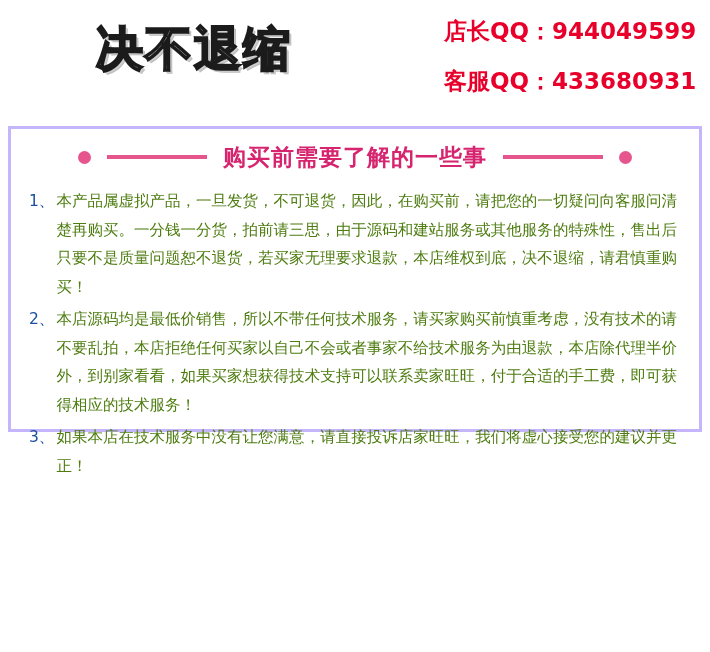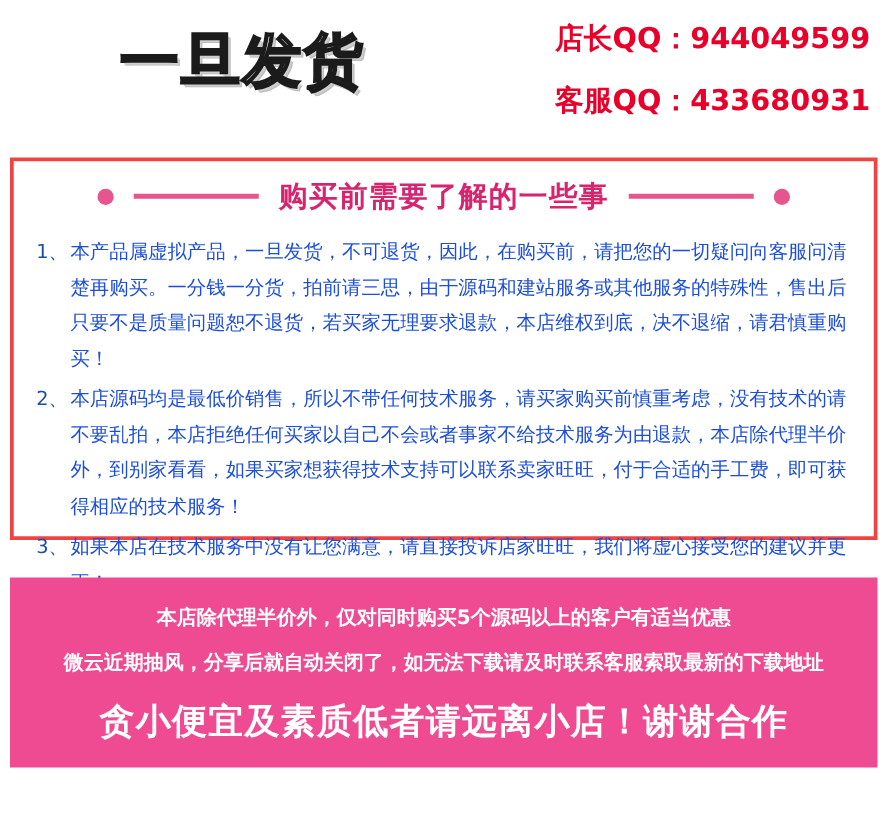--- a/index.html
+++ b/index.html
@@ -61,21 +61,21 @@
     white-space: nowrap;
   }
 
   
   .notice-box {
     position: absolute;
     left: 8px;
     top: 126px;
     width: 694px;
     height: 306px;
-    border: 3px solid #ef4444;
+    border: 3px solid #c4b5fd;
     box-sizing: border-box;
     background: #ffffff;
   }
   .notice-title-wrap {
     position: relative;
     height: 56px;
     display: flex;
     align-items: center;
     justify-content: center;
     gap: 16px;
@@ -118,21 +118,21 @@
     padding-right: 2px;
     white-space: nowrap;
     font-size: 15.5px;
     line-height: 28.5px;
   }
   .item-text {
     flex: 1 1 auto;
     text-align: justify;
     font-size: 15.5px;
     line-height: 28.5px;
-    color: #1d4ed8;
+    color: #4d7c0f;
   }
 
   
   .banner {
     position: absolute;
     left: 8px;
     top: 462px;
     width: 694px;
     height: 152px;
     background: #ef4b92;
@@ -158,21 +158,21 @@
     line-height: 46px;
     white-space: nowrap;
   }
 </style>
 </head>
 <body>
 
 <div class="page">
 
   <div class="header">
-    <div class="brand">一旦发货</div>
+    <div class="brand">决不退缩</div>
     <div class="qq-block">
       <div class="qq-line">店长QQ：944049599</div>
       <div class="qq-line">客服QQ：433680931</div>
     </div>
   </div>
 
   <div class="notice-box">
     <div class="notice-title-wrap">
       <span class="dot"></span>
       <span class="dash"></span>
@@ -189,19 +189,14 @@
         <span class="item-num">2、</span>
         <span class="item-text">本店源码均是最低价销售，所以不带任何技术服务，请买家购买前慎重考虑，没有技术的请不要乱拍，本店拒绝任何买家以自己不会或者事家不给技术服务为由退款，本店除代理半价外，到别家看看，如果买家想获得技术支持可以联系卖家旺旺，付于合适的手工费，即可获得相应的技术服务！</span>
       </div>
       <div class="item">
         <span class="item-num">3、</span>
         <span class="item-text">如果本店在技术服务中没有让您满意，请直接投诉店家旺旺，我们将虚心接受您的建议并更正！</span>
       </div>
     </div>
   </div>
 
-  <div class="banner">
-    <div class="banner-line1">本店除代理半价外，仅对同时购买5个源码以上的客户有适当优惠</div>
-    <div class="banner-line2">微云近期抽风，分享后就自动关闭了，如无法下载请及时联系客服索取最新的下载地址</div>
-    <div class="banner-big">贪小便宜及素质低者请远离小店！谢谢合作</div>
-  </div>
 
 </div>
 
 </body></html>

